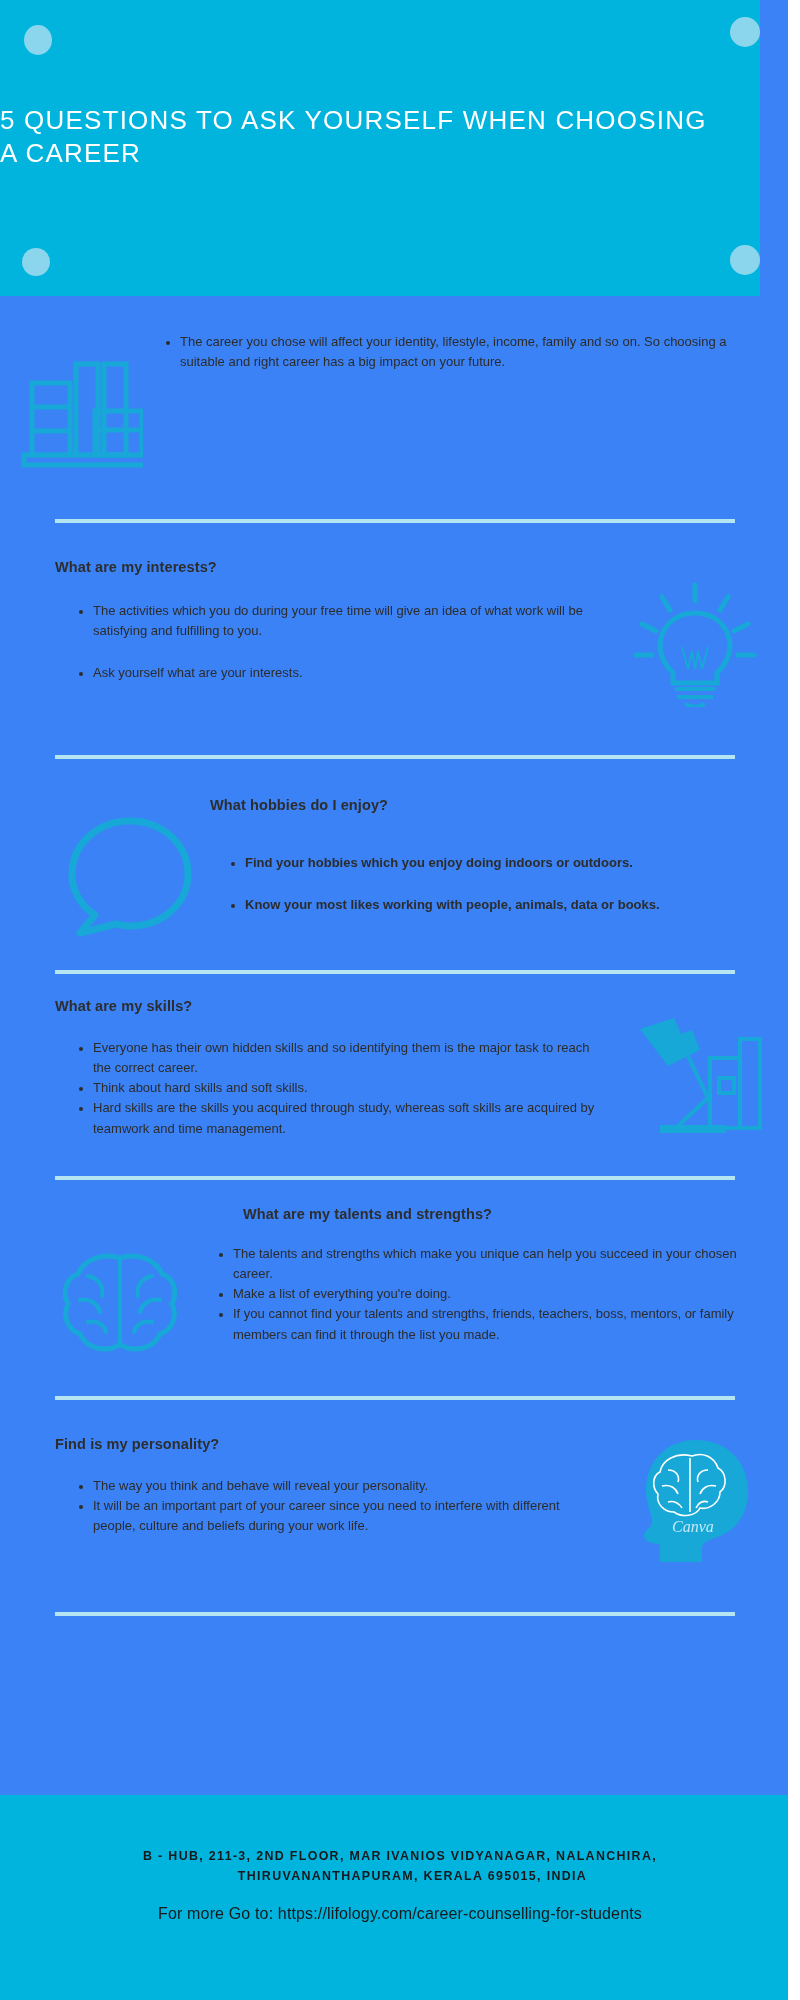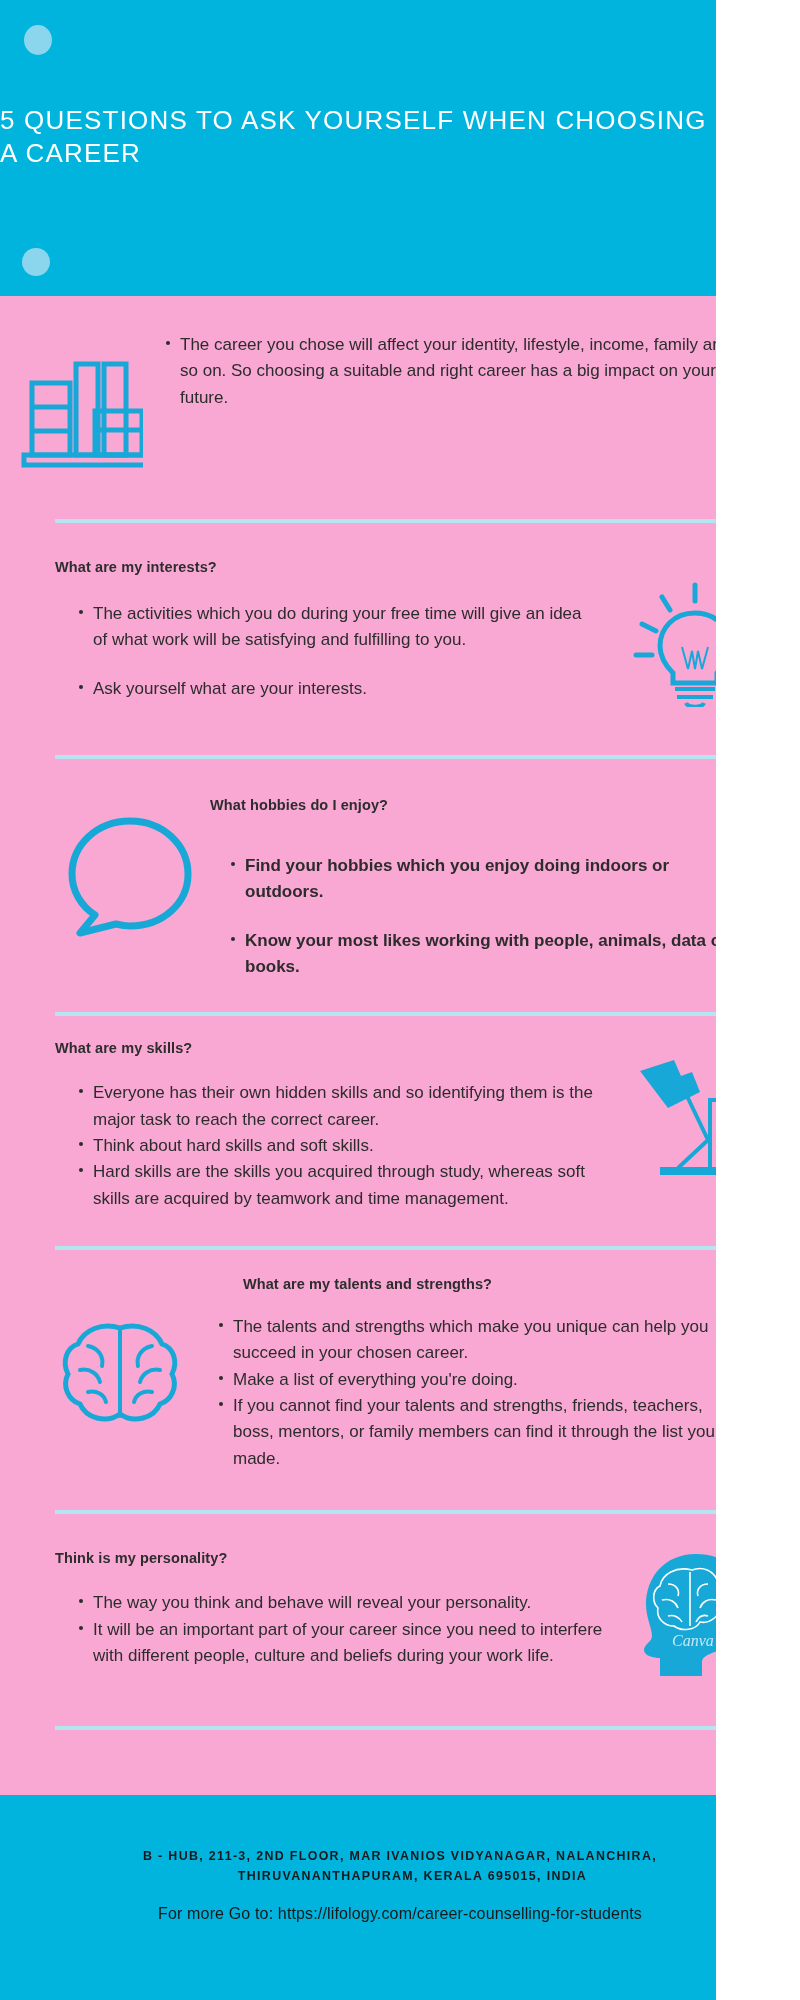--- a/index.html
+++ b/index.html
@@ -6,23 +6,23 @@
   * { box-sizing: border-box; margin: 0; padding: 0; }
 
   html, body {
     width: 800px;
     background: #ffffff;
     font-family: "Liberation Sans", sans-serif;
   }
 
   .page {
     position: relative;
-    width: 716px;
+    width: 788px;
     height: 2000px;
-    background: #f9a8d4;
+    background: #3b82f6;
     overflow: hidden;
     padding-left: 36px;
   }
 
   
   .header {
     position: absolute;
     left: 0;
     top: 0;
     width: 760px;
@@ -100,21 +100,21 @@
 
   ul.bullets {
     list-style: none;
     margin: 0;
     padding: 0;
   }
 
   ul.bullets li {
     position: relative;
     padding-left: 20px;
-    font-size: 17px;
+    font-size: 13px;
     line-height: 1.55;
     color: #2c2c2c;
   }
 
   ul.bullets li::before {
     content: "";
     position: absolute;
     left: 6px;
     top: 9px;
     width: 4px;
@@ -313,21 +313,21 @@
             <li>If you cannot find your talents and strengths, friends, teachers, boss, mentors, or family members can find it through the list you made.</li>
           </ul>
         </div>
       </div>
       <div class="divider" style="margin-top:38px;"></div>
     </div>
 
     <div class="section">
       <div class="row" style="padding: 36px 30px 0 55px;">
         <div class="text-cell" style="padding-right:20px;">
-          <div class="qtitle">Think is my personality?</div>
+          <div class="qtitle">Find is my personality?</div>
           <ul class="bullets" style="margin-top:24px; padding-left:18px;">
             <li>The way you think and behave will reveal your personality.</li>
             <li>It will be an important part of your career since you need to interfere with different people, culture and beliefs during your work life.</li>
           </ul>
         </div>
         <div class="icon-cell" style="width:145px; padding-top:0px; position:relative;align-items:center;">
           <svg width="120" height="130" viewBox="0 0 120 130">
             <g fill="#17a8d8">
               <path d="M58 4 C 26 4 8 28 8 54 C 8 68 14 78 14 86 C 14 92 6 94 6 100 C 6 106 16 108 22 108
                        L 22 126 L 64 126 L 64 112 C 64 106 72 104 82 100 C 98 94 110 78 110 56

